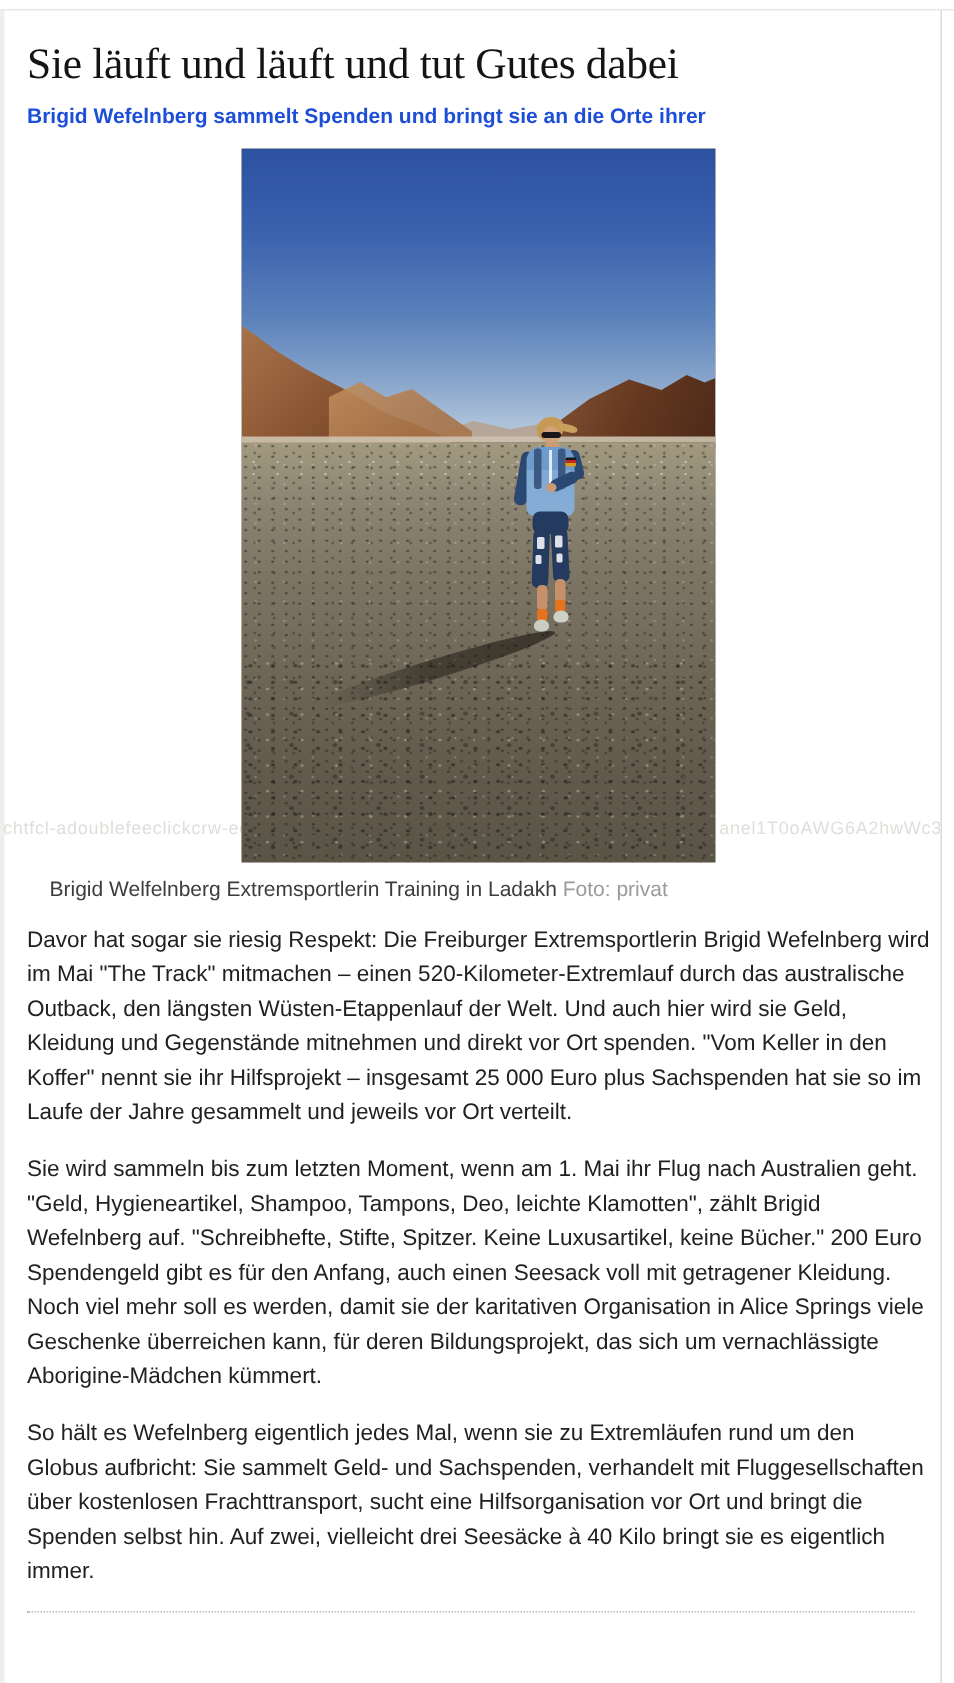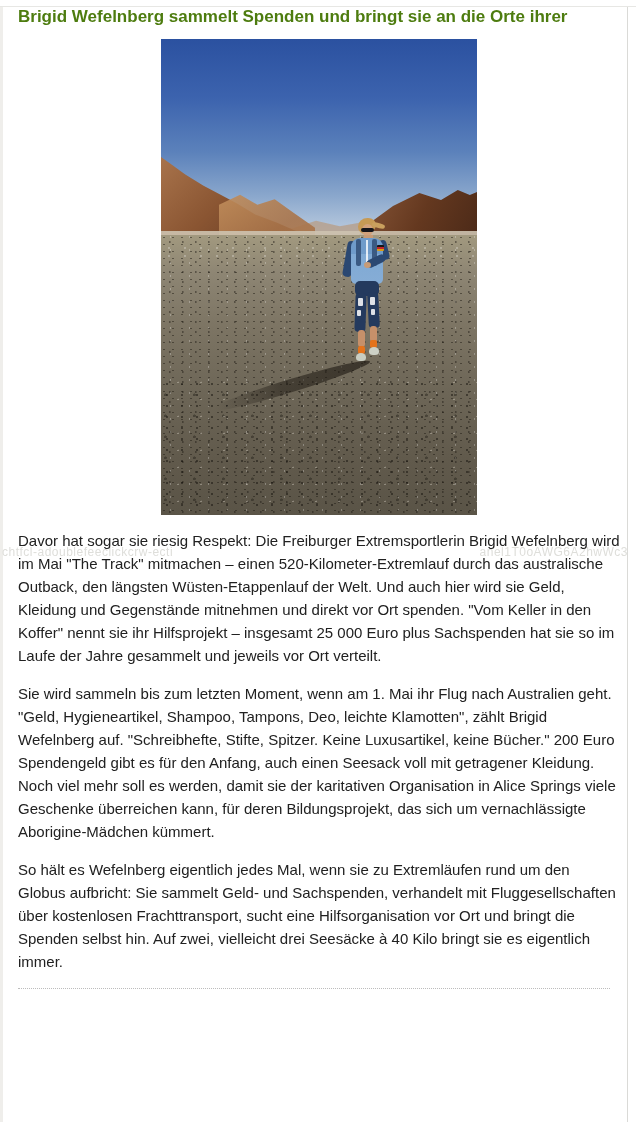--- a/index.html
+++ b/index.html
@@ -21,21 +21,21 @@
   h1.headline{
     font-family:"Liberation Serif","DejaVu Serif",serif;
     font-weight:400;
     font-size:29px;line-height:33px;
     letter-spacing:-0.2px;
     color:#141414;
     margin:27px 0 0 0;
   }
   .subhead{
     margin-top:5px;
-    font-size:17px;line-height:24px;font-weight:bold;color:#4d7c0f;
+    font-size:14px;line-height:24px;font-weight:bold;color:#1d4ed8;
   }
   .subhead span{display:block;}
 
   figure.photo{
     position:relative;
     margin:10px 0 0 143px;
     width:316px;height:476px;
     padding:0;
     overflow:hidden;
     background:#8d8573;
@@ -125,20 +125,21 @@
 
 <div class="page">
   <div class="frame-top"></div>
   <div class="frame-left"></div>
   <div class="frame-right"></div>
 
   <span class="watermark wm-left">chtfcl-adoublefeeclickcrw-ecti</span>
   <span class="watermark wm-right">anel1T0oAWG6A2hwWc3</span>
 
   <div class="content">
+    <h1 class="headline">Sie läuft und läuft und tut Gutes dabei</h1>
 
     <div class="subhead">
       <span>Brigid Wefelnberg sammelt Spenden und bringt sie an die Orte ihrer</span>
     </div>
 
     <figure class="photo">
       <div class="sky"></div>
       <div class="ridge-far"></div>
       <div class="mtn-left"></div>
       <div class="mtn-left-lit"></div>
@@ -174,20 +175,24 @@
         <div class="patch p4"></div>
         <div class="calf-l"></div>
         <div class="calf-r"></div>
         <div class="sock-l"></div>
         <div class="sock-r"></div>
         <div class="shoe-l"></div>
         <div class="shoe-r"></div>
       </div>
     </figure>
 
+    <div class="caption-line">
+      <span>Brigid Welfelnberg Extremsportlerin Training in Ladakh</span>
+      <span class="credit">Foto: privat</span>
+    </div>
 
     <div class="article-body">
       <p>Davor hat sogar sie riesig Respekt: Die Freiburger Extremsportlerin Brigid Wefelnberg wird im Mai "The Track" mitmachen – einen 520-Kilometer-Extremlauf durch das australische Outback, den längsten Wüsten-Etappenlauf der Welt. Und auch hier wird sie Geld, Kleidung und Gegenstände mitnehmen und direkt vor Ort spenden. "Vom Keller in den Koffer" nennt sie ihr Hilfsprojekt – insgesamt 25 000 Euro plus Sachspenden hat sie so im Laufe der Jahre gesammelt und jeweils vor Ort verteilt.</p>
       <p>Sie wird sammeln bis zum letzten Moment, wenn am 1. Mai ihr Flug nach Australien geht. "Geld, Hygieneartikel, Shampoo, Tampons, Deo, leichte Klamotten", zählt Brigid Wefelnberg auf. "Schreibhefte, Stifte, Spitzer. Keine Luxusartikel, keine Bücher." 200 Euro Spendengeld gibt es für den Anfang, auch einen Seesack voll mit getragener Kleidung. Noch viel mehr soll es werden, damit sie der karitativen Organisation in Alice Springs viele Geschenke überreichen kann, für deren Bildungsprojekt, das sich um vernachlässigte Aborigine-Mädchen kümmert.</p>
       <p>So hält es Wefelnberg eigentlich jedes Mal, wenn sie zu Extremläufen rund um den Globus aufbricht: Sie sammelt Geld- und Sachspenden, verhandelt mit Fluggesellschaften über kostenlosen Frachttransport, sucht eine Hilfsorganisation vor Ort und bringt die Spenden selbst hin. Auf zwei, vielleicht drei Seesäcke à 40 Kilo bringt sie es eigentlich immer.</p>
       <hr class="divider">
     </div>
   </div>
 </div>
 

